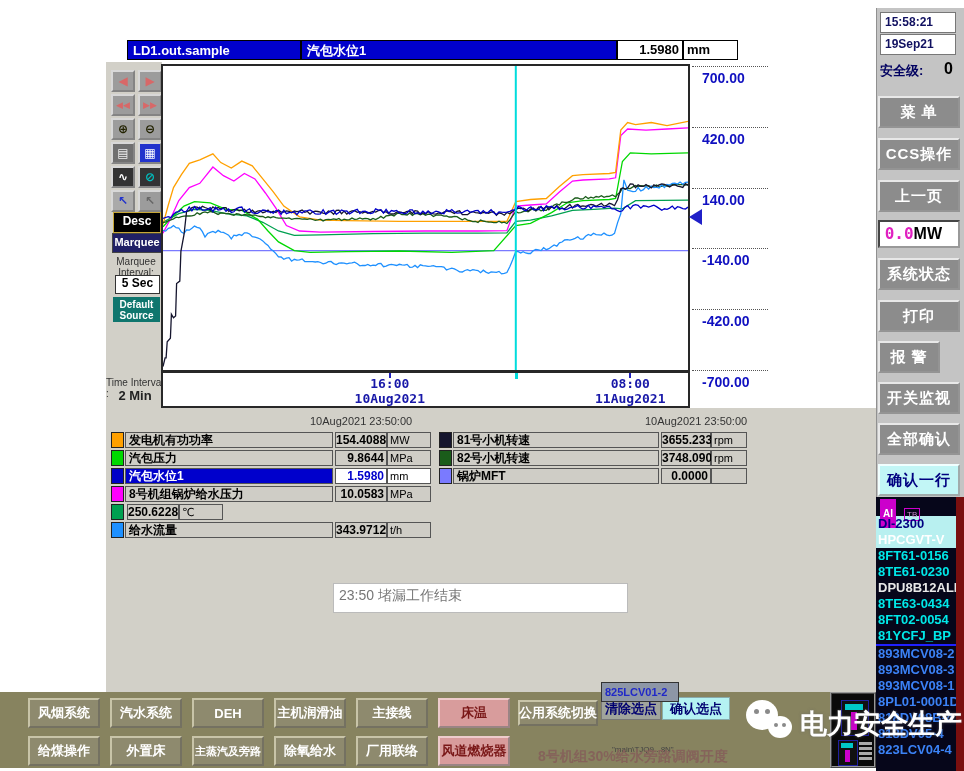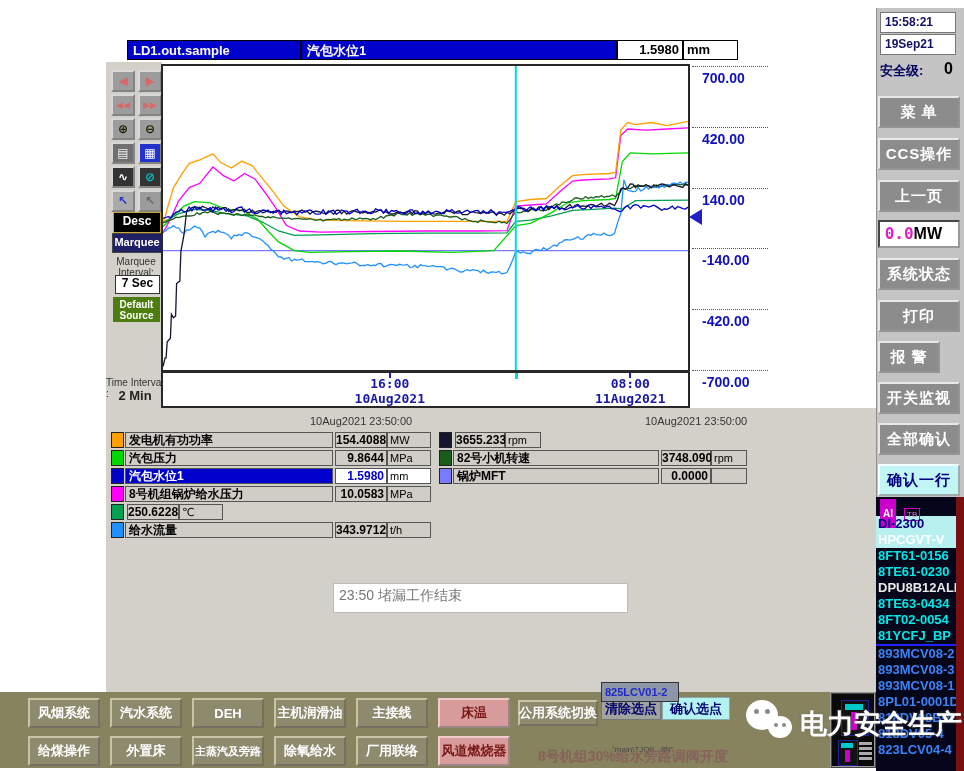--- a/index.html
+++ b/index.html
@@ -12,21 +12,21 @@
   
   .graypanel{background:#d2d0c8;}
   
   .tool-tile{width:24px;height:22px;background:#9c9c9c;border:2px outset #d8d8d8;box-sizing:border-box;
              display:flex;align-items:center;justify-content:center;font-size:12px;font-weight:bold;color:#222;cursor:default;}
   .tool-grid{display:grid;grid-template-columns:25px 25px;grid-gap:2px;}
   .btn-desc{background:#000;color:#fff;border:1px solid #c8a838;font-size:12px;font-weight:bold;text-align:center;line-height:17px;}
   .btn-marquee{background:#202066;color:#fff;border:1px solid #444;font-size:11px;font-weight:bold;text-align:center;line-height:16px;}
   .lbl-small{font-size:10px;color:#333;text-align:center;line-height:11px;}
   .box-5sec{background:#fff;border:1px solid #333;font-size:12px;font-weight:bold;text-align:center;line-height:15px;}
-  .btn-defsrc{background:#4d7c0f;color:#fff;font-size:10px;font-weight:bold;text-align:center;line-height:11px;padding-top:2px;box-sizing:border-box;}
+  .btn-defsrc{background:#0f766e;color:#fff;font-size:10px;font-weight:bold;text-align:center;line-height:11px;padding-top:2px;box-sizing:border-box;}
   
   .chart-frame{border:2px solid #282828;background:#fff;box-sizing:border-box;}
   .axis-box{border:2px solid #282828;border-top:1px solid #282828;background:#fff;box-sizing:border-box;}
   .ytick{color:#1010c0;font-weight:bold;font-size:14px;font-family:"Liberation Sans",sans-serif;}
   .ydots{border-top:1px dotted #555;height:0;}
   .xtick{color:#1818a8;font-weight:bold;font-size:13px;font-family:"DejaVu Sans Mono",monospace;text-align:center;line-height:15px;white-space:nowrap;}
   .tri-marker{width:0;height:0;border-top:8px solid transparent;border-bottom:8px solid transparent;border-right:13px solid #2020c8;}
   .ts{font-size:11px;color:#333;white-space:nowrap;}
   
   .leg-col{display:flex;flex-direction:column;}
@@ -100,21 +100,21 @@
     <div class="tool-tile" style="color: rgb(240, 240, 240); background: rgb(112, 112, 112);">▤</div>
     <div class="tool-tile" style="color: rgb(255, 255, 255); background: rgb(34, 51, 204);">▦</div>
     <div class="tool-tile" style="color: rgb(255, 255, 255); background: rgb(51, 51, 51);">∿</div>
     <div class="tool-tile" style="color: rgb(0, 192, 192); background: rgb(51, 51, 51);">⊘</div>
     <div class="tool-tile" style="color: rgb(34, 51, 204); background: rgb(170, 170, 170);">↖</div>
     <div class="tool-tile" style="color: rgb(102, 102, 102); background: rgb(156, 156, 156);">↖</div>
   </div>
 <div class="abs btn-desc" style="left:113px;top:212px;width:46px;height:19px;">Desc</div>
 <div class="abs btn-marquee" style="left:112px;top:233px;width:48px;height:18px;">Marquee</div>
 <div class="abs lbl-small" style="left:108px;top:256px;width:56px;">Marquee Interval:</div>
-<div class="abs box-5sec" style="left:115px;top:275px;width:43px;height:17px;">7 Sec</div>
+<div class="abs box-5sec" style="left:115px;top:275px;width:43px;height:17px;">5 Sec</div>
 <div class="abs btn-defsrc" style="left:113px;top:297px;width:47px;height:25px;">Default Source</div>
 <div class="abs lbl-small" style="left:106px;top:377px;width:58px;text-align:left;">Time Interval :</div>
 <div class="abs" style="left:112px;top:388px;width:46px;text-align:center;font-size:13px;font-weight:bold;color:#222;">2 Min</div>
 
 <div class="abs chart-frame" style="left:161px;top:64px;width:529px;height:308px;">
   <svg id="chart-svg" width="525" height="304">
       <polyline points="0.0,184.6 525.0,184.6" fill="none" stroke="#7a7aff" stroke-width="1.3"></polyline>
       <polyline points="0.0,156.3 15.8,147.7 31.5,143.3 47.3,144.4 63.0,147.7 84.0,149.8 99.8,156.3 115.5,165.0 131.3,169.4 157.5,168.9 210.0,167.6 262.5,167.2 315.0,167.2 343.9,166.8 352.8,155.3 367.5,154.2 388.5,149.8 409.5,144.4 430.5,143.3 451.5,142.2 459.4,142.9 472.5,134.6 525.0,134.2" fill="none" stroke="#00a050" stroke-width="1.3"></polyline>
       <polyline points="0.0,160.7 10.5,149.8 21.0,140.1 31.5,135.7 47.3,136.8 63.0,143.3 78.8,144.4 94.5,153.1 105.0,165.0 115.5,175.9 131.3,184.6 147.0,186.3 183.8,185.7 236.3,185.0 288.8,186.3 330.8,184.6 352.8,159.6 367.5,157.4 388.5,146.6 404.3,136.8 420.0,134.6 446.3,133.5 452.6,132.5 459.4,95.5 467.3,86.9 488.3,87.9 525.0,86.9" fill="none" stroke="#00d800" stroke-width="1.3"></polyline>
       <polyline points="0.0,167.2 7.9,152.0 15.8,134.6 26.3,121.6 36.8,117.3 49.9,101.0 60.4,109.7 70.9,115.1 81.4,107.5 91.9,112.9 102.4,127.0 112.9,142.2 123.4,159.6 136.5,165.0 157.5,166.1 210.0,165.5 262.5,165.0 315.0,165.0 343.9,164.6 352.8,140.1 367.5,139.0 383.3,137.9 396.4,125.9 409.5,115.1 420.0,114.0 446.3,112.9 452.6,111.8 457.8,69.5 464.6,63.0 483.0,64.1 504.0,63.0 525.0,61.9" fill="none" stroke="#ff00ff" stroke-width="1.3"></polyline>
@@ -185,20 +185,21 @@
     <div class="leg-row">
       <div class="leg-sw" style="background: rgb(30, 144, 255);"></div>
       <div class="leg-name" style="width: 208px;">给水流量</div>
       <div class="leg-val" style="width: 52px;">343.9712</div>
       <div class="leg-unit" style="width: 44px;">t/h</div>
     </div>
   </div>
 <div class="abs leg-col" style="left:439px;top:432px;" id="legend-right">
     <div class="leg-row">
       <div class="leg-sw" style="background: rgb(21, 21, 46);"></div>
+      <div class="leg-name" style="width: 206px;">81号小机转速</div>
       <div class="leg-val" style="width: 50px;">3655.2332</div>
       <div class="leg-unit" style="width: 36px;">rpm</div>
     </div>
     <div class="leg-row">
       <div class="leg-sw" style="background: rgb(26, 92, 26);"></div>
       <div class="leg-name" style="width: 206px;">82号小机转速</div>
       <div class="leg-val" style="width: 50px;">3748.0901</div>
       <div class="leg-unit" style="width: 36px;">rpm</div>
     </div>
     <div class="leg-row">

